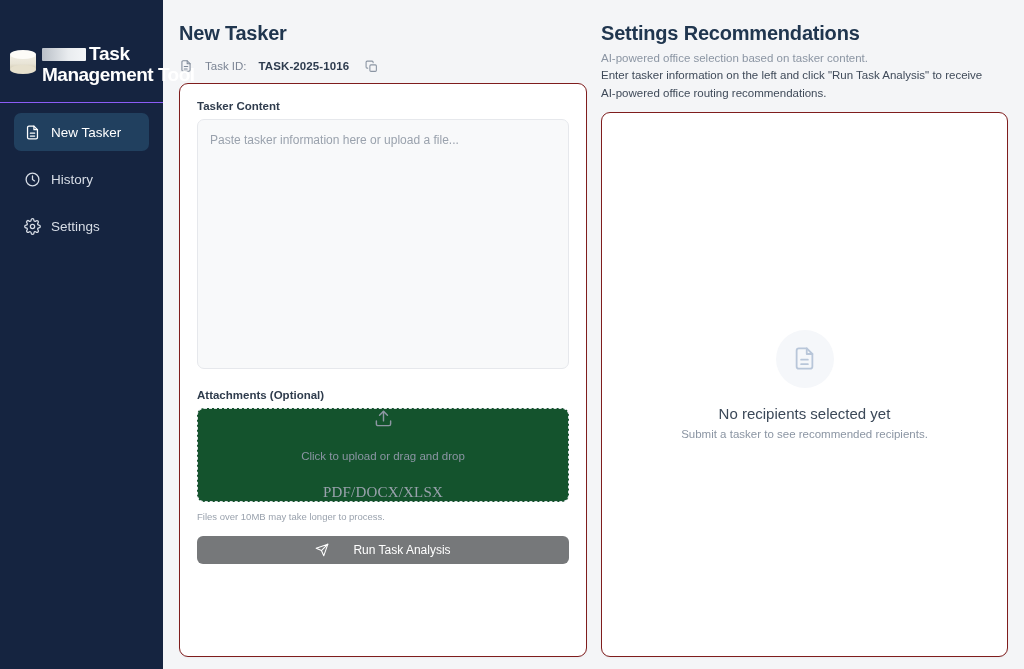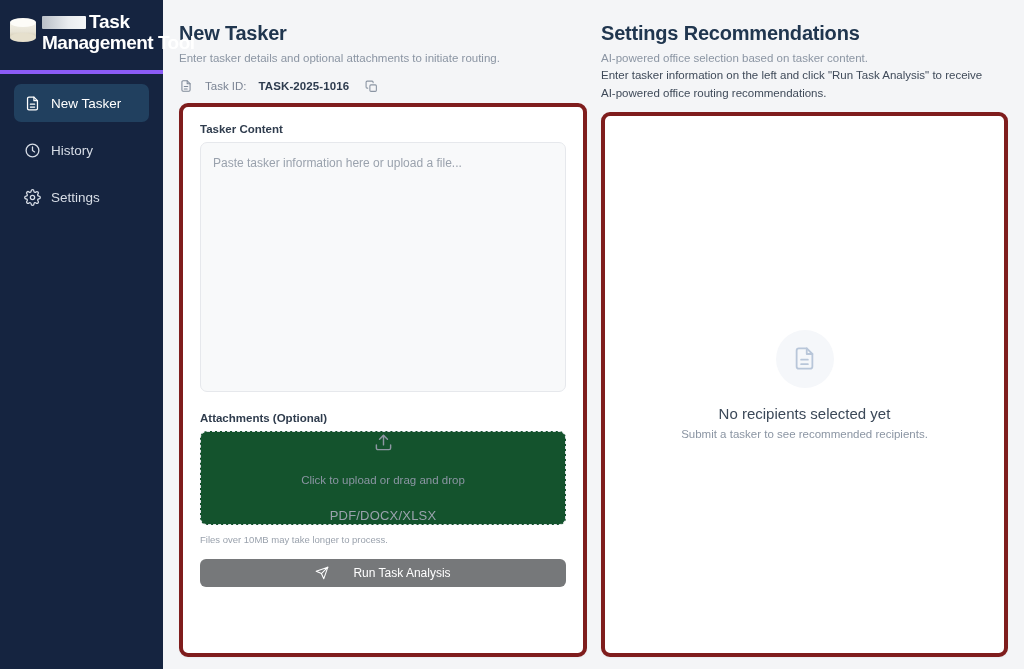--- a/index.html
+++ b/index.html
@@ -14,22 +14,23 @@
   
   .sidebar {
     width: 163px; height: 669px;
     background: #152440;
     display: flex; flex-direction: column;
     flex: 0 0 163px;
     position: relative;
   }
   .logo-block {
     padding: 10px 12px 16px 8px;
-    border-bottom: 4px solid #8b5cf6;
+    border-bottom: 1px solid #8b5cf6;
     min-height: 62px;
+    margin-top: 32px;
   }
   .logo-row { display: flex; align-items: flex-start; gap: 4px; }
   .logo-mark {
     width: 30px; height: 26px;
     margin-top: 8px;
     flex: 0 0 30px;
     position: relative;
   }
   .logo-mark .cyl-body {
     position: absolute; left: 2px; top: 4px;
@@ -114,21 +115,21 @@
   .taskid-label { color: #7b8494; }
   .taskid-value { color: #2d3b4e; font-weight: 600; letter-spacing: 0.1px; }
   .copy-btn { width: 13px; height: 13px; color: #8b95a3; cursor: pointer; margin-left: 4px; }
   .hint-text {
     font-size: 11.5px; color: #3f4a59; line-height: 18px;
     max-width: 390px;
   }
 
   .card {
     background: #ffffff;
-    border: 4px solid #7f1d1d;
+    border: 1px solid #7f1d1d;
     border-radius: 9px;
     box-shadow: 0 1px 2px rgba(16,24,40,0.04);
     flex: 1 1 auto;
     overflow: hidden;
   }
   .card-left-inner { padding: 16px 17px 17px 17px; height: 100%; display: flex; flex-direction: column; }
 
   .field-label {
     font-size: 11.5px; color: #2f3c4d; font-weight: 600; margin-bottom: 7px;
   }
@@ -149,21 +150,21 @@
     background: #14532d;
     border-radius: 7px;
     height: 94px;
     display: flex; flex-direction: column;
     align-items: center; justify-content: center;
     gap: 22px;
     cursor: pointer;
   }
   .dropzone .up-ic { width: 19px; height: 19px; color: #8e97a3; }
   .dz-main { font-size: 11.5px; color: #8b95a3; }
-  .dz-sub  { font-size: 13px; color: #9aa2ad; letter-spacing: 0.2px; }
+  .dz-sub  { font-size: 15px; color: #9aa2ad; letter-spacing: 0.2px; font-family: Liberation Serif, serif; }
   .files-note { font-size: 9.5px; color: #9aa2ad; margin-top: 9px; }
 
   .run-btn {
     margin-top: 14px;
     height: 28px;
     background: #76787a;
     border: none;
     border-radius: 6px;
     color: #ffffff;
     font-size: 12px;
@@ -251,21 +252,20 @@
 
     </nav>
 
   </aside>
 
   <main class="main">
 
     <section class="col col-left">
       <div class="panel-head">
         <div class="panel-title">New Tasker</div>
-        <div class="panel-sub">Enter tasker details and optional attachments to initiate routing.</div>
 
         <div class="taskid-row">
           <span class="doc-ic">
             <svg viewBox="0 0 24 24" fill="none" stroke="currentColor" stroke-width="1.8" stroke-linecap="round" stroke-linejoin="round" width="14" height="14">
               <path d="M14 3H7a2 2 0 0 0-2 2v14a2 2 0 0 0 2 2h10a2 2 0 0 0 2-2V8z"></path>
               <path d="M14 3v5h5"></path>
                 <path d="M9 13h6"></path>
                 <path d="M9 17h5"></path>
             </svg>
           </span>

